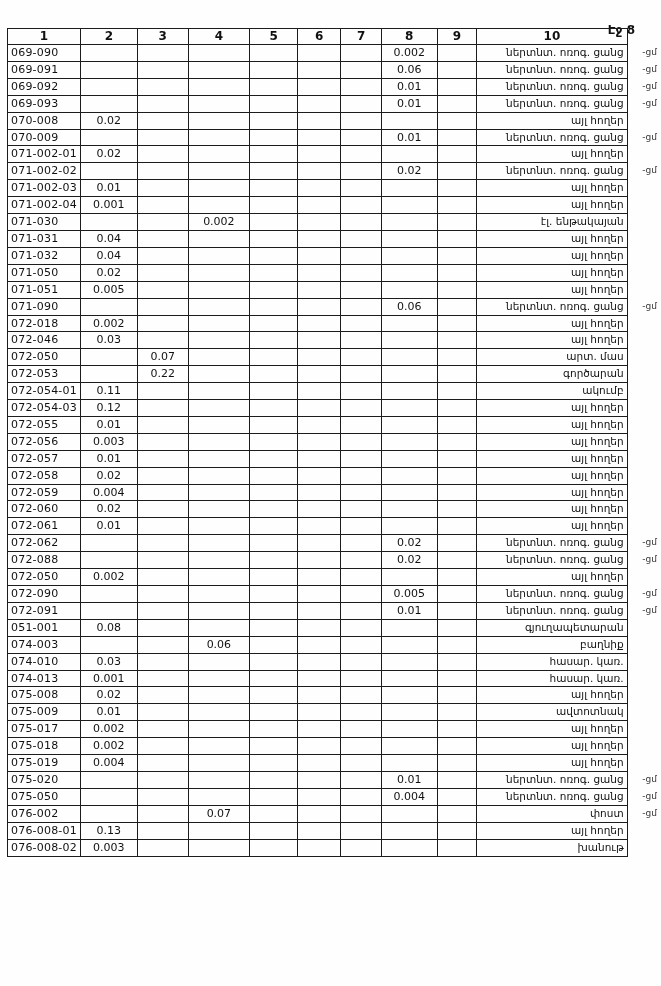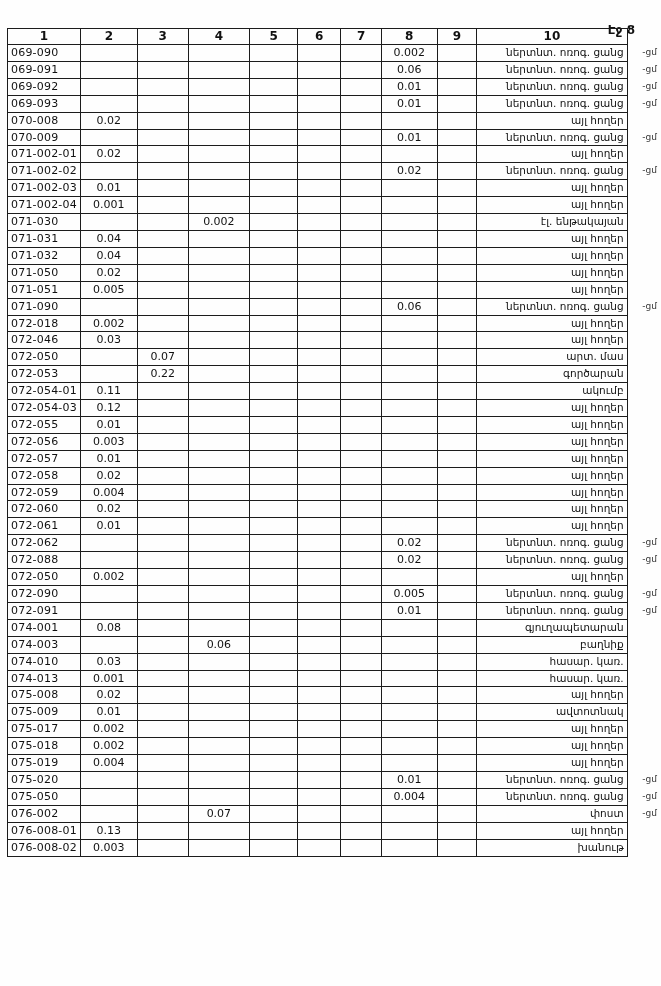--- a/index.html
+++ b/index.html
@@ -537,21 +537,21 @@
           <td class="c4"></td>
           <td class="c5"></td>
           <td class="c6"></td>
           <td class="c7"></td>
           <td class="c8">0.01</td>
           <td class="c9"></td>
           <td class="c10">ներտնտ. ոռոգ. ցանց</td>
           <td class="note-cell">-ցմ</td>
         </tr>
         <tr>
-          <td class="c1">074-001</td>
+          <td class="c1">051-001</td>
           <td class="c2">0.08</td>
           <td class="c3"></td>
           <td class="c4"></td>
           <td class="c5"></td>
           <td class="c6"></td>
           <td class="c7"></td>
           <td class="c8"></td>
           <td class="c9"></td>
           <td class="c10">գյուղապետարան</td>
           <td class="note-cell"></td>

